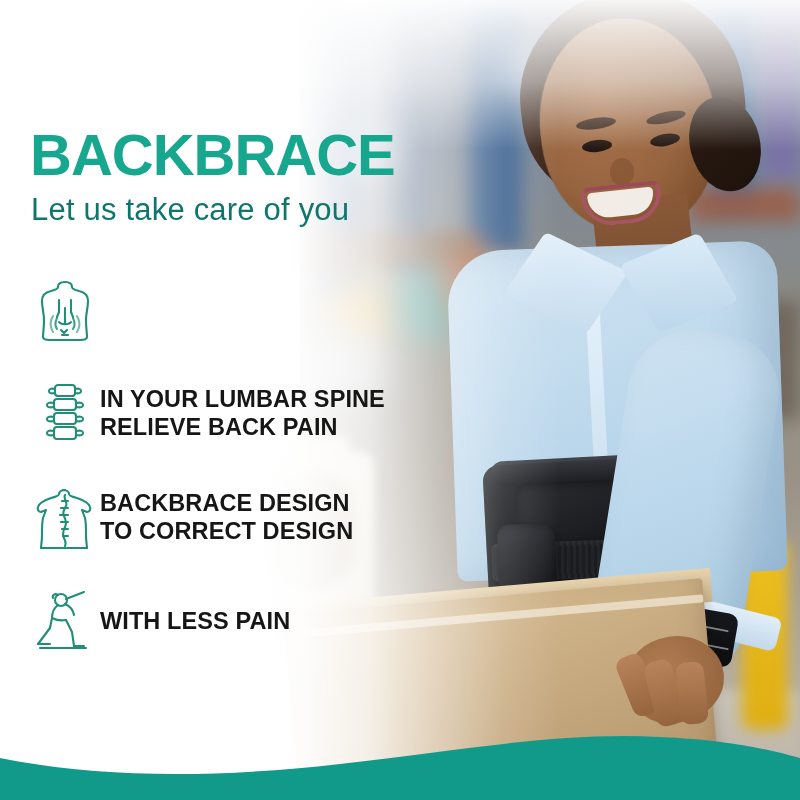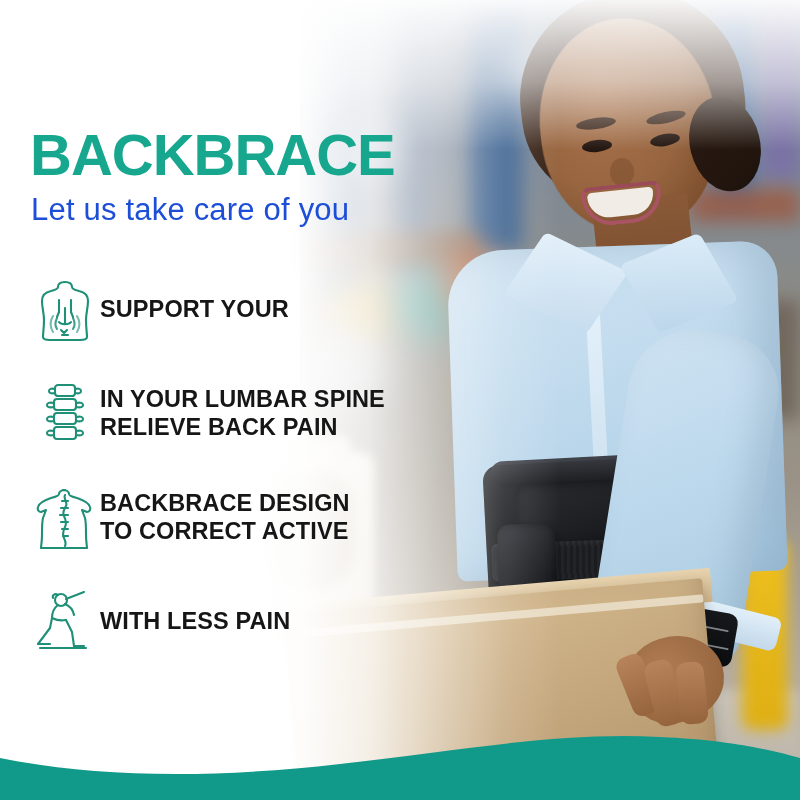--- a/index.html
+++ b/index.html
@@ -112,21 +112,21 @@
       rgba(255,255,255,.14) 90%,
       rgba(255,255,255,0) 100%);}
   .fade-top{position:absolute;left:0;top:0;width:800px;height:150px;
     background:linear-gradient(180deg,rgba(255,255,255,.96) 0%,rgba(255,255,255,.55) 55%,rgba(255,255,255,0) 100%);}
 
   
   .content{position:absolute;left:0;top:0;width:800px;height:800px;}
   .headline{position:absolute;left:30px;top:126px;font-size:58px;font-weight:bold;
     letter-spacing:-1px;color:#17a78e;line-height:1;}
   .subtitle{position:absolute;left:31px;top:192px;font-size:31px;font-weight:300;
-    color:#1d4ed8;letter-spacing:.2px;}
+    color:#0f766e;letter-spacing:.2px;}
 
   .features{position:absolute;left:30px;top:272px;width:430px;}
   .feat{display:flex;align-items:center;margin-bottom:28px;}
   .feat-icon{width:70px;height:76px;flex:0 0 70px;display:flex;align-items:center;justify-content:center;}
   .feat-text{font-size:23.5px;font-weight:bold;color:#161616;line-height:1.18;letter-spacing:.1px;}
   .feat-text span{display:block;white-space:nowrap;}
 
   
   .wave{position:absolute;left:0;bottom:0;width:800px;height:120px;}
 </style>
@@ -216,21 +216,20 @@
             <path d="M22 22v12M34 22v12"></path>
             <path d="M22 34l-2 5M34 34l2 5"></path>
             <path d="M28 30v16"></path>
             <path d="M22 44c2 3 10 3 12 0"></path>
             <path d="M20 40c-2 4-2 8 0 11M36 40c2 4 2 8 0 11" opacity=".85"></path>
             <path d="M16 38c-3 5-3 11 0 16M40 38c3 5 3 11 0 16" opacity=".6"></path>
             <path d="M24 52l3 3 3-3M25 57h6"></path>
           </svg>
         </div>
         <div class="feat-text">
-          <span>SUPPORT YOUR</span>
         </div>
       </div>
 
       <div class="feat">
         <div class="feat-icon">
           <svg width="48" height="66" viewBox="0 0 48 66" fill="none" stroke="#1f8f78" stroke-width="2.1" stroke-linecap="round" stroke-linejoin="round">
             <rect x="14" y="4" width="20" height="11" rx="3"></rect>
             <rect x="13" y="18" width="22" height="11" rx="3"></rect>
             <rect x="13" y="32" width="22" height="11" rx="3"></rect>
             <rect x="13" y="46" width="22" height="12" rx="3"></rect>
@@ -250,21 +249,21 @@
       <div class="feat">
         <div class="feat-icon">
           <svg width="58" height="62" viewBox="0 0 58 62" fill="none" stroke="#1f8f78" stroke-width="2.1" stroke-linecap="round" stroke-linejoin="round">
             <path d="M29 3c-4 0-6 2-6 4s-4 3-8 4c-6 2-12 5-13 9-1 3 1 5 3 5l5-2-3 8c-1 4-1 10-1 16 0 8-1 12-1 14h46c0-2-1-6-1-14 0-6 0-12-1-16l-3-8 5 2c2 0 4-2 3-5-1-4-7-7-13-9-4-1-8-2-8-4s-2-4-6-4z"></path>
             <path d="M29 8c-2 4 3 7 1 11s-4 6-2 10 3 7 1 11-3 7-1 11 2 6 1 8"></path>
             <path d="M26 14h6M25 21h7M24 28h8M25 35h7M26 42h6M27 49h5"></path>
           </svg>
         </div>
         <div class="feat-text">
           <span>BACKBRACE DESIGN</span>
-          <span>TO CORRECT ACTIVE</span>
+          <span>TO CORRECT DESIGN</span>
         </div>
       </div>
 
       <div class="feat">
         <div class="feat-icon">
           <svg width="62" height="64" viewBox="0 0 62 64" fill="none" stroke="#1f8f78" stroke-width="2.1" stroke-linecap="round" stroke-linejoin="round">
             <circle cx="27" cy="10" r="6"></circle>
             <path d="M24 5c-3-2-6 0-5 3"></path>
             <path d="M32 9l18-7"></path>
             <path d="M31 14c5 2 8 6 9 11"></path>

